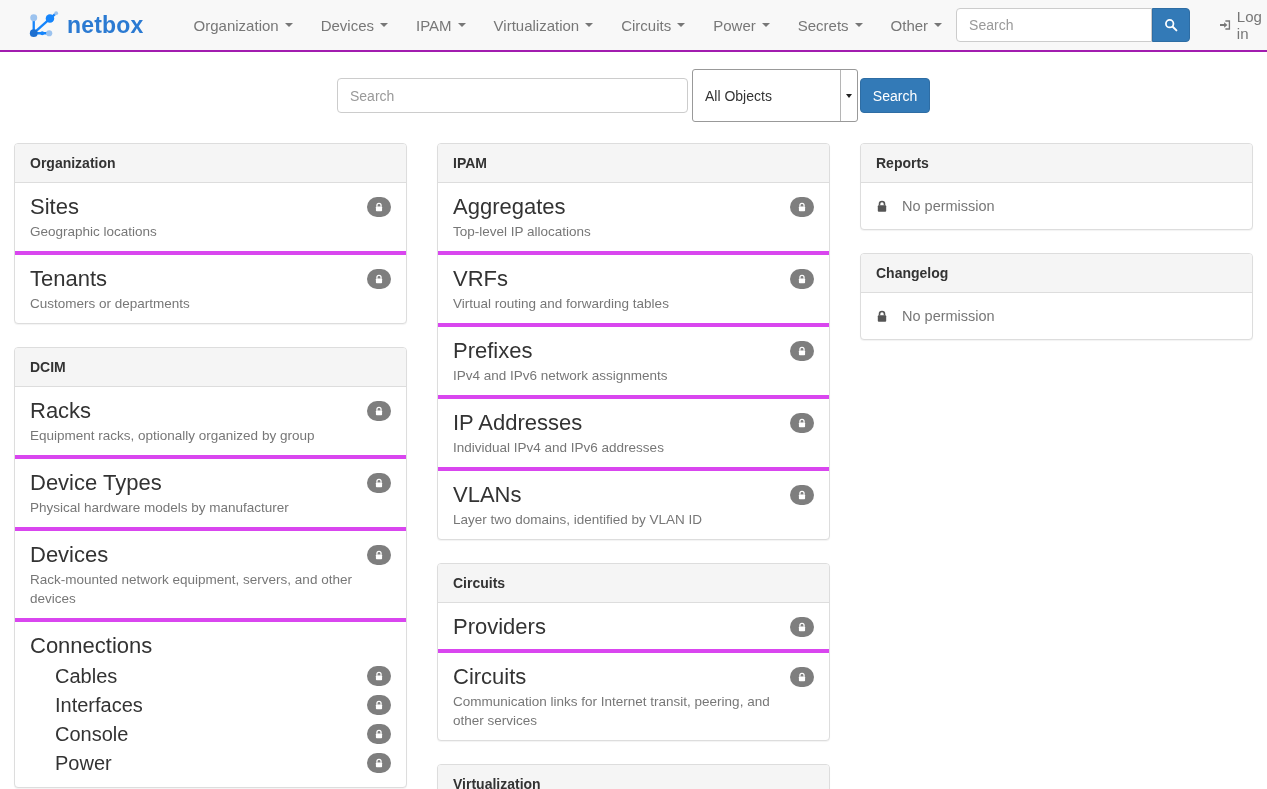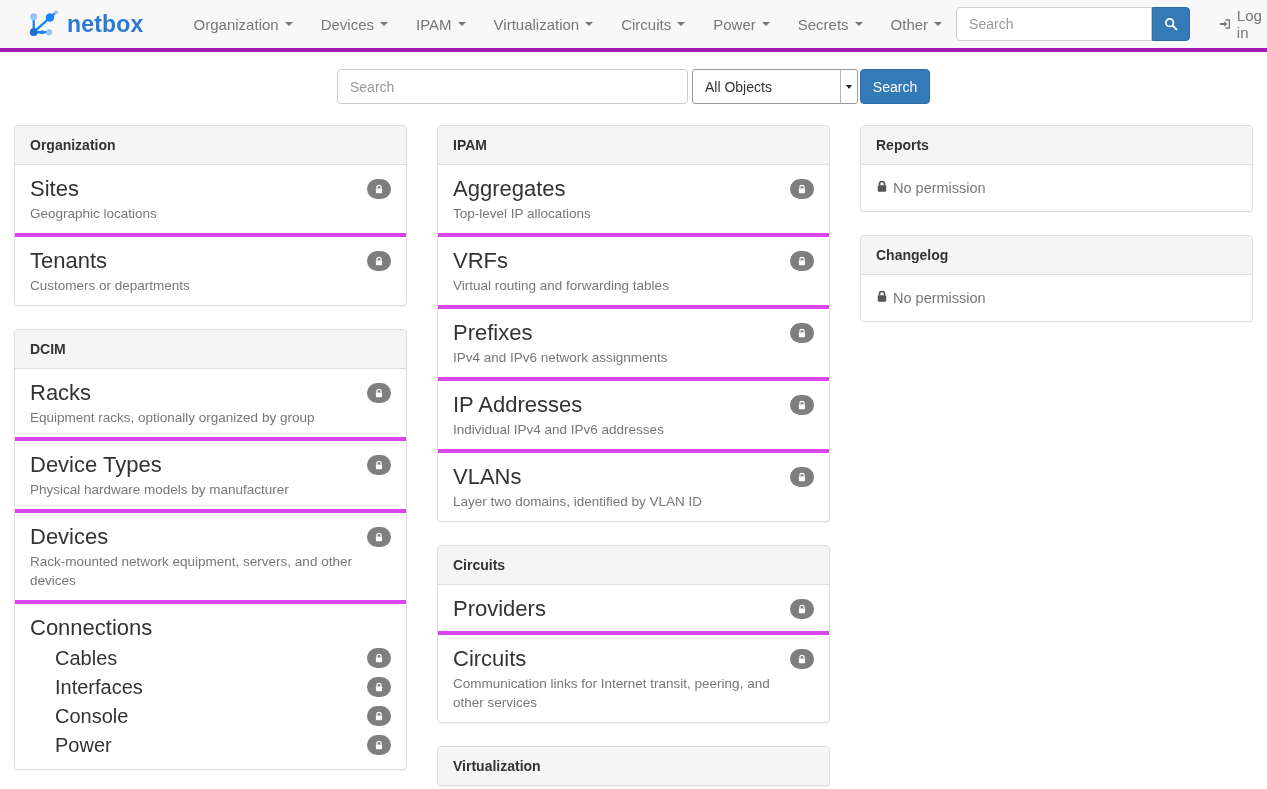--- a/index.html
+++ b/index.html
@@ -1,20 +1,20 @@
 <!DOCTYPE html>
 <html><head>
 <meta charset="utf-8">
 <style>
   * { margin: 0; padding: 0; box-sizing: border-box; }
   html, body { width: 1267px; height: 789px; overflow: hidden; background: #fff;
     font-family: "Liberation Sans", sans-serif; }
 
   
-  .navbar { height: 52px; background: #f8f8f8; border-bottom: 4px solid #a21caf;
+  .navbar { height: 52px; background: #f8f8f8; border-bottom: 2px solid #a21caf;
     display: flex; align-items: center; padding: 0 15px 0 26px; }
   .brand { display: flex; align-items: center; gap: 7px; cursor: pointer; margin-right: 36px; }
   .brand-text { font-size: 23px; font-weight: bold; color: #2b7ad2; letter-spacing: .2px; }
   .nav-menu { display: flex; list-style: none; align-items: center; }
   .nav-item { display: flex; align-items: center; gap: 6px; padding: 15px 14px;
     font-size: 15px; color: #777; cursor: pointer; white-space: nowrap; }
   .caret { display: inline-block; width: 0; height: 0; border-top: 4px solid #777;
     border-right: 4px solid transparent; border-left: 4px solid transparent; }
   .nav-right { margin-left: auto; display: flex; align-items: center; }
   .nav-search { display: flex; }
@@ -24,21 +24,21 @@
   .nav-search button { width: 38px; height: 34px; background: #337ab7; border: 1px solid #2e6da4;
     border-radius: 0 4px 4px 0; cursor: pointer; display: flex; align-items: center; justify-content: center; }
   .login { display: flex; align-items: center; gap: 6px; color: #777; font-size: 15px;
     margin-left: 30px; margin-right: 12px; cursor: pointer; text-decoration: none; }
 
   
   .search-row { display: flex; align-items: center; margin: 17px 0 0 337px; }
   .search-row .big-search { width: 351px; height: 35px; border: 1px solid #ccc; border-radius: 4px;
     padding: 0 12px; font-size: 14px; color: #555; outline: none; }
   .search-row .big-search::placeholder { color: #999; }
-  .scope-select { width: 166px; height: 35px; margin-left: 4px; border: 1px solid #999;
+  .scope-select { width: 166px; height: 53px; margin-left: 4px; border: 1px solid #999;
     border-radius: 3px; background: #fff; display: flex; align-items: center; cursor: pointer;
     font-size: 14px; color: #333; position: relative; }
   .scope-select .scope-label { padding-left: 12px; }
   .select-arrow { position: absolute; right: 0; top: 0; bottom: 0; width: 17px;
     border-left: 1px solid #b5b5b5; display: flex; align-items: center; justify-content: center; }
   .select-arrow::after { content: ""; width: 0; height: 0; border-top: 4px solid #222;
     border-right: 3.5px solid transparent; border-left: 3.5px solid transparent; }
   .search-row .submit { margin-left: 2px; width: 70px; height: 35px; background: #337ab7;
     border: 1px solid #2e6da4; border-radius: 4px; color: #fff; font-size: 14px; cursor: pointer;
     font-family: "Liberation Sans", sans-serif; }
@@ -63,21 +63,21 @@
     display: inline-flex; align-items: center; justify-content: center; margin-top: 4px; }
 
   .list-item.group { flex-direction: column; align-items: stretch; cursor: default; }
   .sub-list { margin-top: 3px; }
   .sub-item { display: flex; justify-content: space-between; align-items: center;
     padding: 4px 0 4px 25px; cursor: pointer; }
   .sub-label { font-size: 20px; color: #333; line-height: 20px; text-align: center; }
   .group .lock-badge { margin-top: 1px; }
   .group .item-title { cursor: pointer; }
 
-  .noperm { padding: 15px; display: flex; align-items: flex-start; gap: 5px;
+  .noperm { padding: 15px; display: flex; align-items: center; gap: 14px;
     font-size: 14.5px; color: #777; border-top: 1px solid #ddd; }
 </style>
 </head>
 <body>
 
 <nav class="navbar">
   <a class="brand">
     <svg width="34" height="31" viewBox="0 0 44 40">
       <g stroke="#1685fb" stroke-width="3" fill="none">
         <path d="M10 10 V30 H30"></path>

